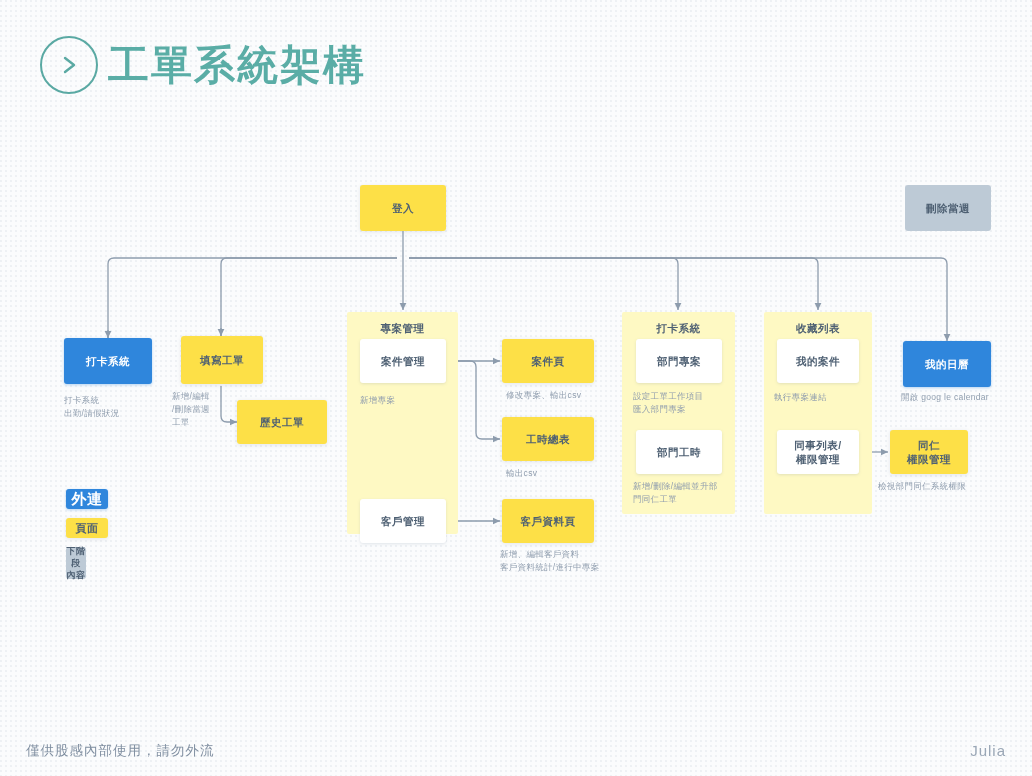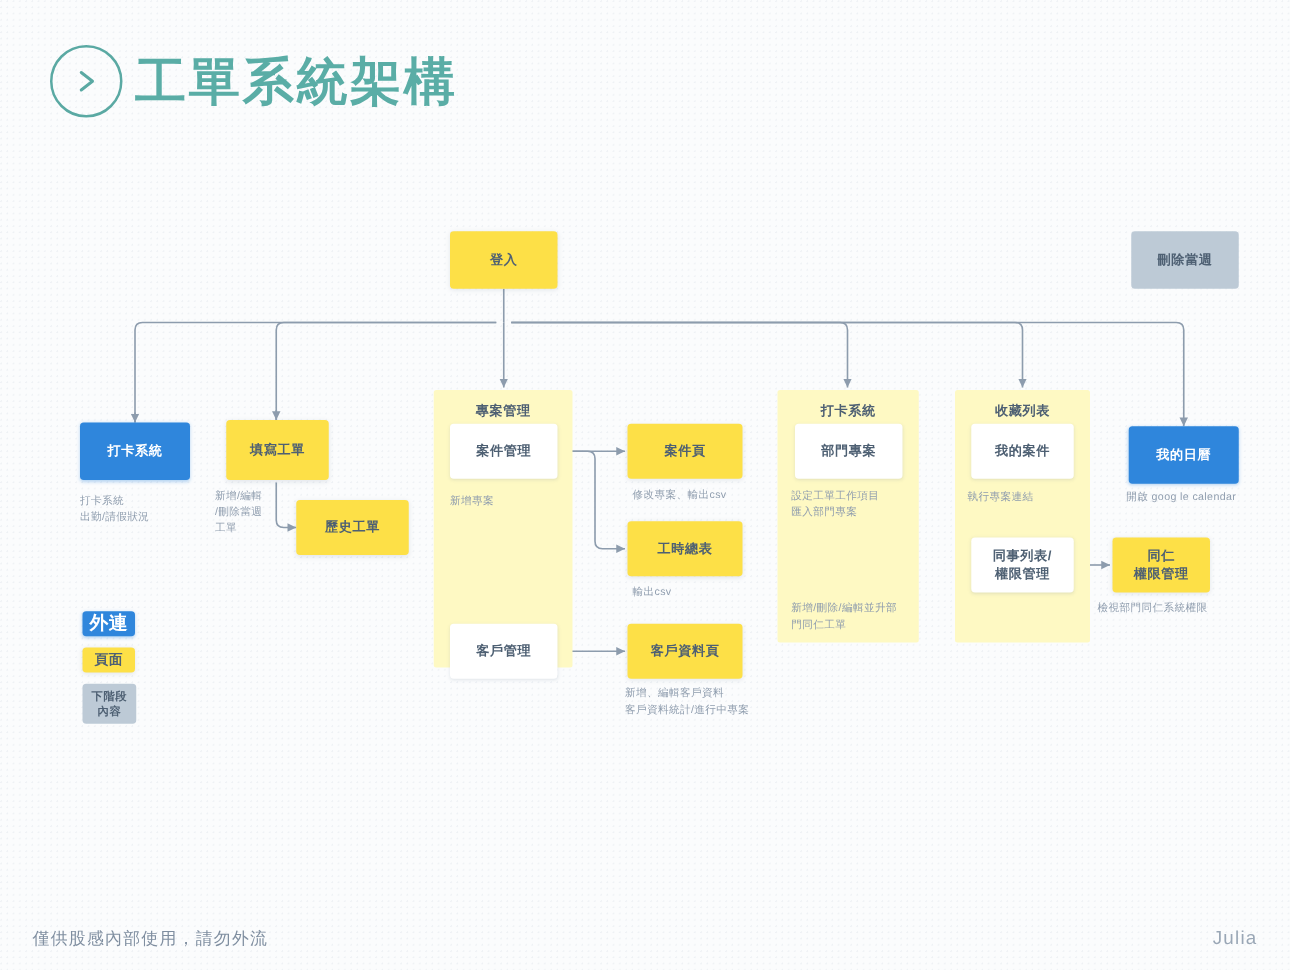--- a/index.html
+++ b/index.html
@@ -181,20 +181,23 @@
 
   <div class="group" style="left:622px;top:312px;width:113px;height:202px;">
     <div class="group-title">打卡系統</div>
   </div>
   <div class="node page" style="left:636px;top:339px;width:86px;height:44px;">
     <span>部門專案</span>
   </div>
   <div class="note" style="left:633px;top:390px;width:104px;">設定工單工作項目
 匯入部門專案</div>
 
+  <div class="node page" style="left:636px;top:430px;width:86px;height:44px;">
+    <span>部門工時</span>
+  </div>
   <div class="note" style="left:633px;top:480px;width:104px;">新增/刪除/編輯並升部
 門同仁工單</div>
 
   <div class="group" style="left:764px;top:312px;width:108px;height:202px;">
     <div class="group-title">收藏列表</div>
   </div>
   <div class="node page" style="left:777px;top:339px;width:82px;height:44px;">
     <span>我的案件</span>
   </div>
   <div class="note" style="left:774px;top:391px;width:100px;">執行專案連結</div>
@@ -215,21 +218,21 @@
   </div>
   <div class="note" style="left:901px;top:391px;width:140px;">開啟 goog le calendar</div>
 
   <div class="legend">
     <div class="node ext" style="width:42px;height:20px;font-size:15px;">
       <span>外連</span>
     </div>
     <div class="node plain" style="width:42px;height:20px;font-size:11px;">
       <span>頁面</span>
     </div>
-    <div class="node next" style="width:43px;height:32px;font-size:9px;white-space:pre-line;">
+    <div class="node next" style="width:20px;height:32px;font-size:9px;white-space:pre-line;">
       <span>下階段
 內容</span>
     </div>
   </div>
 
   <div class="footer-left">僅供股感內部使用，請勿外流</div>
   <div class="footer-right">Julia</div>
 
 </div>
 

